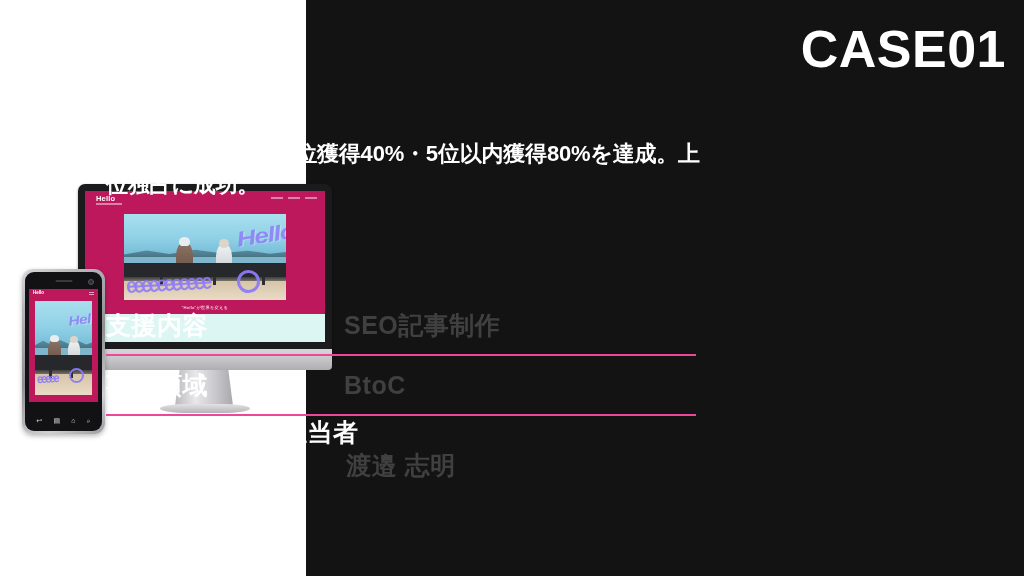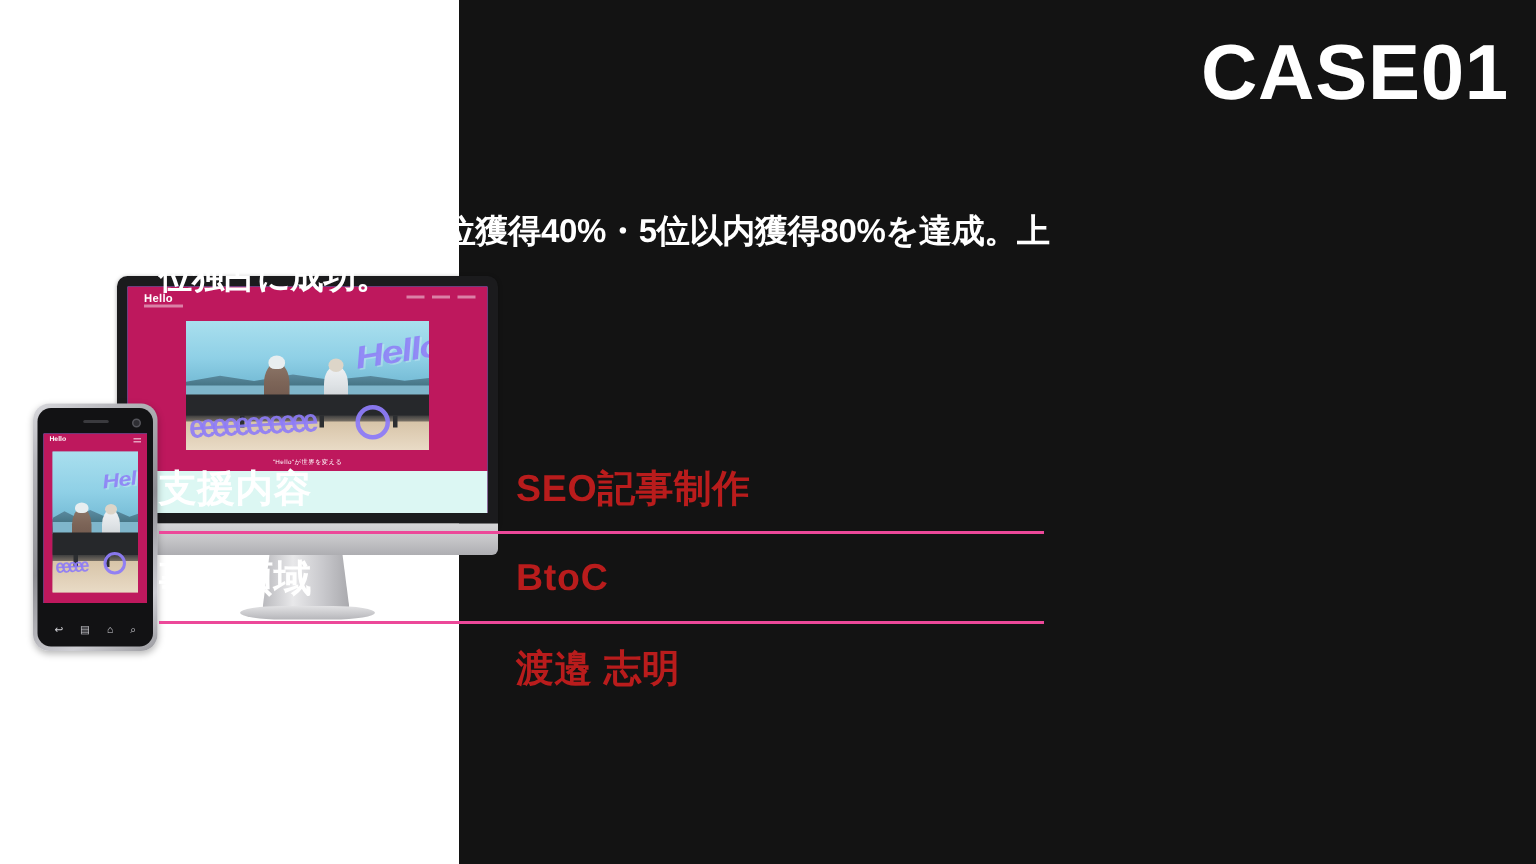--- a/index.html
+++ b/index.html
@@ -380,31 +380,32 @@
   }
   .spec-row {
     position: relative;
     display: flex;
     align-items: center;
     height: 58px;
     border-bottom: 2px solid #ec4899;
   }
   .spec-row:last-child {
     border-bottom: none;
+    flex-direction: column;
   }
   .spec-label {
     width: 238px;
     flex: none;
     color: #ffffff;
     font-size: 25px;
     font-weight: bold;
     letter-spacing: .5px;
   }
   .spec-value {
-    color: #b91c1c;
+    color: #404040;
     font-size: 25px;
     font-weight: bold;
     letter-spacing: .5px;
   }
 </style>
 </head>
 <body>
 
 <div class="slide">
 

